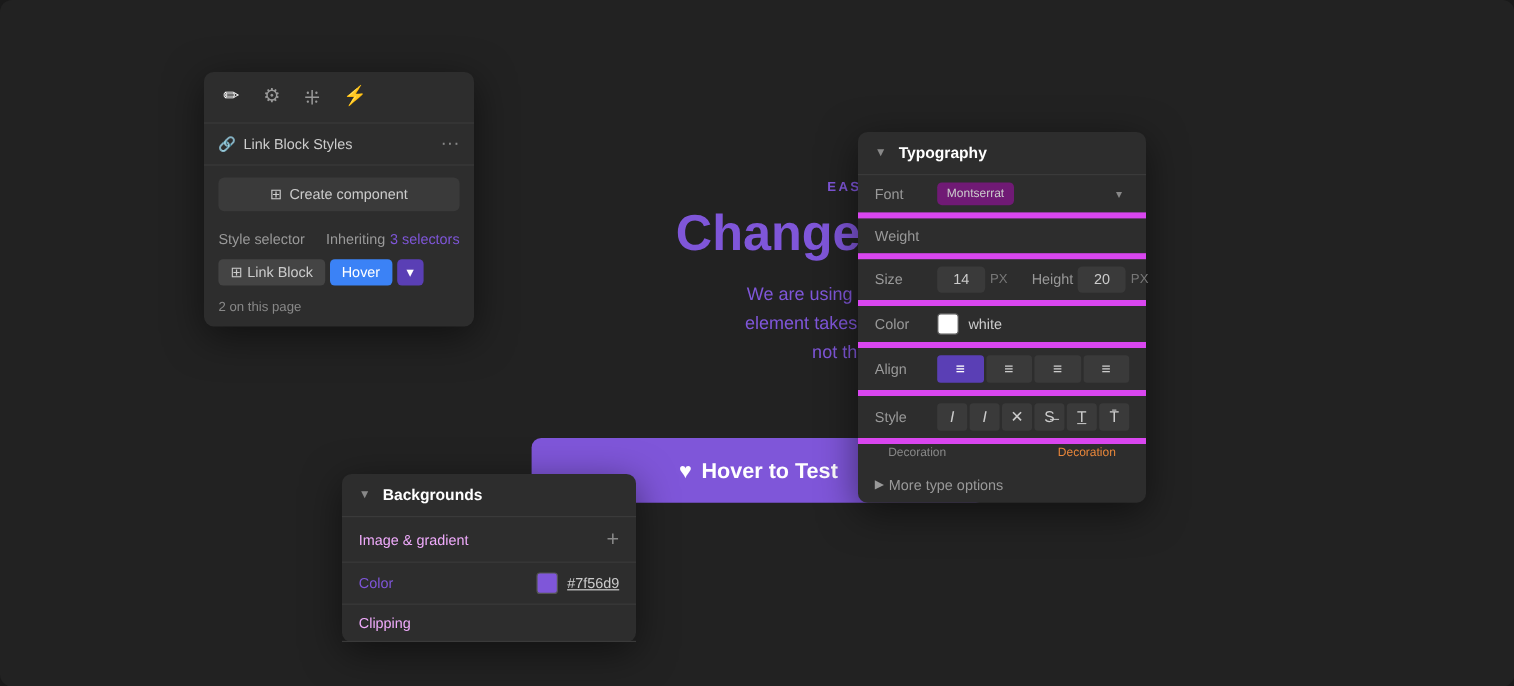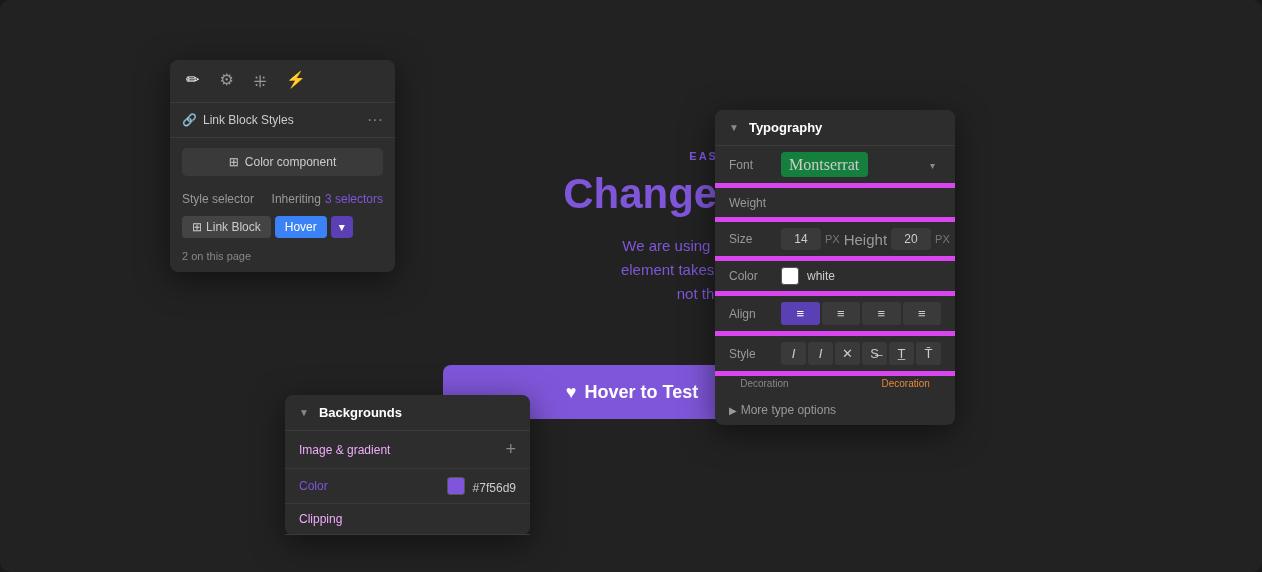--- a/index.html
+++ b/index.html
@@ -210,31 +210,30 @@
       min-height: 34px;
     }
     .typo-label {
       width: 44px;
       color: #999;
       font-size: 12px;
       flex-shrink: 0;
     }
     .typo-select {
       flex: 1;
-      background: #15803d;
+      background: #701a75;
       border: none;
       border-radius: 4px;
       color: #ccc;
-      font-size: 16px;
+      font-size: 10px;
       padding: 4px 8px;
       cursor: pointer;
       appearance: none;
       -webkit-appearance: none;
       position: relative;
-      font-family: Liberation Serif, serif;
     }
     .select-wrapper {
       flex: 1;
       position: relative;
     }
     .select-wrapper::after {
       content: '▾';
       position: absolute;
       right: 6px;
       top: 50%;
@@ -258,22 +257,22 @@
       font-size: 12px;
       padding: 4px 6px;
       text-align: center;
     }
     .size-unit {
       color: #777;
       font-size: 11px;
     }
     .height-label {
       color: #999;
-      font-size: 15px;
-      margin-left: 0;
+      font-size: 12px;
+      margin-left: 16px;
     }
     .color-row {
       display: flex;
       align-items: center;
       gap: 8px;
       flex: 1;
     }
     .color-swatch {
       width: 18px;
       height: 18px;
@@ -372,22 +371,23 @@
     }
     .bg-add-btn {
       background: none;
       border: none;
       color: #888;
       font-size: 18px;
       cursor: pointer;
     }
     .color-row-bg {
       display: flex;
-      align-items: flex-end;
+      align-items: center;
       gap: 8px;
+      text-decoration: underline;
     }
     .color-swatch-purple {
       width: 18px;
       height: 18px;
       border-radius: 3px;
       background: #7f56d9;
       border: 1px solid #555;
       flex-shrink: 0;
     }
     .color-hex {
@@ -457,21 +457,21 @@
     </div>
     <div class="panel-header">
       <div class="panel-header-left">
         <span>🔗</span>
         <span>Link Block Styles</span>
       </div>
       <span class="panel-header-dots">···</span>
     </div>
     <button class="create-component-btn">
       <span>⊞</span>
-      <span>Color component</span>
+      <span>Create component</span>
     </button>
     <div class="style-selector-row">
       <span>Style selector</span>
       <span class="style-selector-right">
         <span class="inheriting-text">Inheriting</span>
         <span class="selectors-count">3 selectors</span>
       </span>
     </div>
     <div class="selector-pills">
       <div class="pill pill-link-block">

